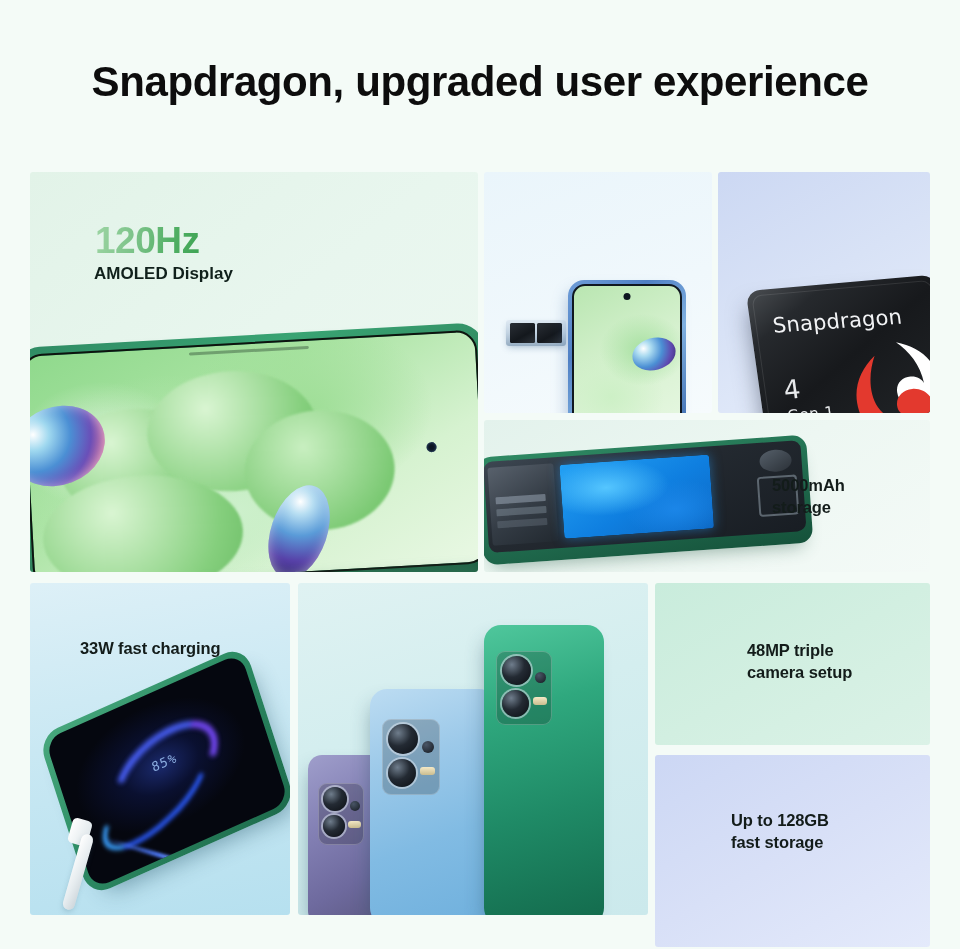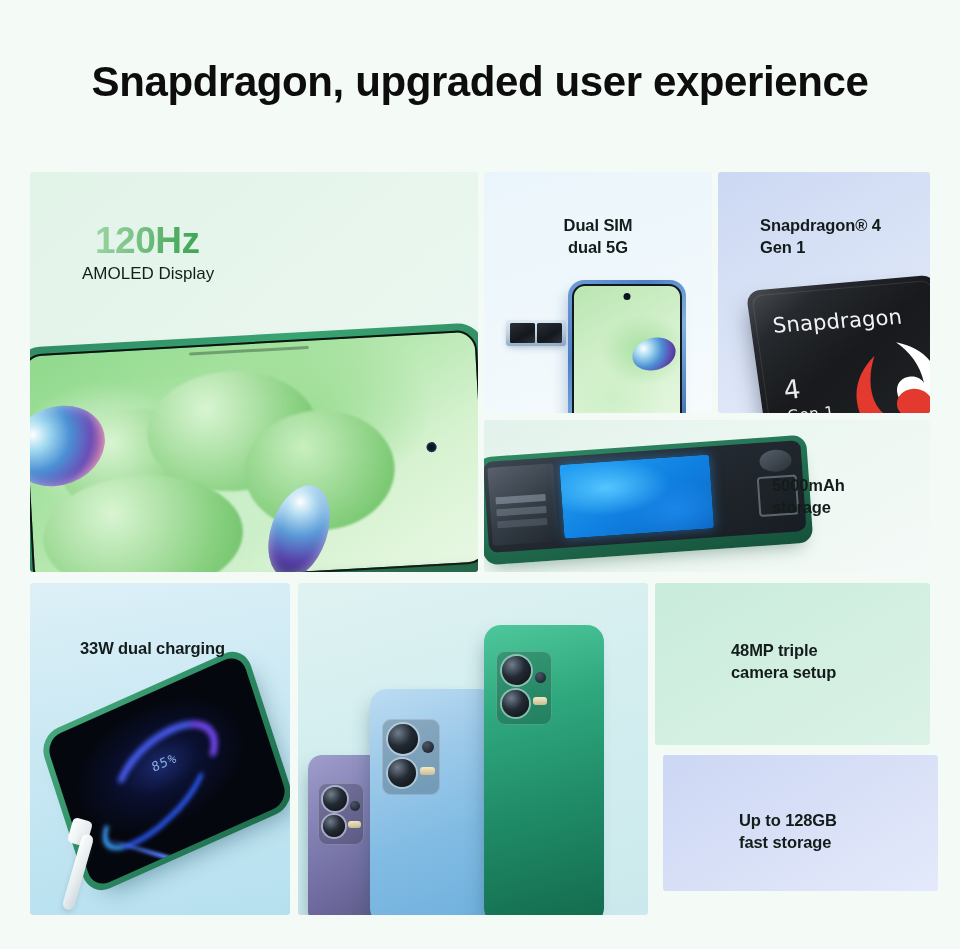--- a/index.html
+++ b/index.html
@@ -51,22 +51,22 @@
   }
   #display-hz {
     position: absolute; left: 52px; top: 48px;
     font-size: 37px; font-weight: 700; letter-spacing: -0.5px;
     background: linear-gradient(100deg,#9ed5a4 0%,#7cc389 38%,#4fae62 75%,#3fa455 100%);
     -webkit-background-clip: text; background-clip: text; color: transparent;
     z-index: 6;
     margin-left: 13px;
   }
   #display-sub {
-    position: absolute; left: 52px; top: 92px;
-    font-size: 17px; font-weight: 400; color: #10201b; z-index: 6;
+    position: absolute; left: 64px; top: 92px;
+    font-size: 17px; font-weight: 700; color: #10201b; z-index: 6;
   }
   
   .phone-display {
     position: absolute; left: -10px; top: 163px;
     width: 470px; height: 250px;
     transform: rotate(-3.2deg);
     border-radius: 26px;
     background: linear-gradient(160deg,#2f8a63 0%,#39a473 25%,#2e7d59 60%,#1d5c41 100%);
     padding: 7px 7px 9px 7px;
     box-shadow: 0 16px 26px -10px rgba(40,90,70,.35);
@@ -362,27 +362,26 @@
   .flash {
     position: absolute; border-radius: 3px;
     background: linear-gradient(180deg,#f4e9c6,#cbbd8f);
   }
 
   
   #card-camera {
     left: 655px; top: 583px; width: 275px; height: 162px;
     background: linear-gradient(150deg,#c9ecdc 0%,#d2efe1 50%,#dbf2e7 100%);
   }
-  #card-camera .card-label { left: 76px; top: 56px; }
+  #card-camera .card-label { left: 92px; top: 56px; }
 
   
   #card-storage {
-    left: 655px; top: 755px; width: 275px; height: 136px;
+    left: 655px; top: 755px; width: 275px; height: 192px;
     background: linear-gradient(150deg,#ccd7f4 0%,#d8e0f7 50%,#e4eafb 100%);
-    margin-left: 8px;
   }
   #card-storage .card-label { left: 76px; top: 54px; }
 </style>
 </head>
 <body>
 
 <h1 class="page-title">Snapdragon, upgraded user experience</h1>
 
 <div class="card" id="card-display">
   <div id="display-hz">120Hz</div>
@@ -397,39 +396,35 @@
       <div class="scoop s4"></div>
       <div class="orb orb1"></div>
       <div class="orb orb2"></div>
       <div class="cam-dot"></div>
     </div>
   </div>
   <div class="phone-reflect"></div>
 </div>
 
 <div class="card" id="card-sim">
-  <div class="card-label">Dual SIM
-dual 5G</div>
 
   <div class="sim-tray">
     <div class="sim-card"></div>
     <div class="sim-card"></div>
   </div>
 
   <div class="phone-sim">
     <div class="screen">
       <div class="punch"></div>
       <div class="orb-s"></div>
     </div>
   </div>
 </div>
 
 <div class="card" id="card-soc">
-  <div class="card-label">Snapdragon® 4
-Gen 1</div>
 
   <div class="chip">
     <div class="chip-brand">Snapdragon</div>
     <div class="chip-gen">
       <span>4</span>
       <small>Gen 1</small>
     </div>
     <svg class="dragon" viewBox="0 0 100 110">
       <path d="M58 4 C80 10 96 26 96 46 C96 62 84 72 70 72 C60 72 52 66 52 56 C52 47 59 41 68 41 C74 41 79 44 81 49 C80 30 70 14 58 4 Z" fill="#ffffff"></path>
       <path d="M34 16 C16 30 6 50 10 72 C14 94 34 108 56 106 C74 104 88 90 88 74 C88 62 79 54 68 54 C58 54 50 61 50 70 C50 77 55 82 62 82 C50 88 36 82 30 70 C22 54 26 32 34 16 Z" fill="#e3392e"></path>
@@ -445,21 +440,21 @@
     <div class="inner">
       <div class="pcb"></div>
       <div class="battery-cell"></div>
       <div class="mod-right"></div>
       <div class="mod-right2"></div>
     </div>
   </div>
 </div>
 
 <div class="card" id="card-charge">
-  <div class="card-label">33W dual charging</div>
+  <div class="card-label">33W fast charging</div>
 
   <div class="phone-charge">
     <div class="screen">
       <div class="swirl"></div>
       <div class="swirl2"></div>
       <div class="beam"></div>
       <div class="pct">85%</div>
     </div>
   </div>
   <div class="cable-head"></div>

